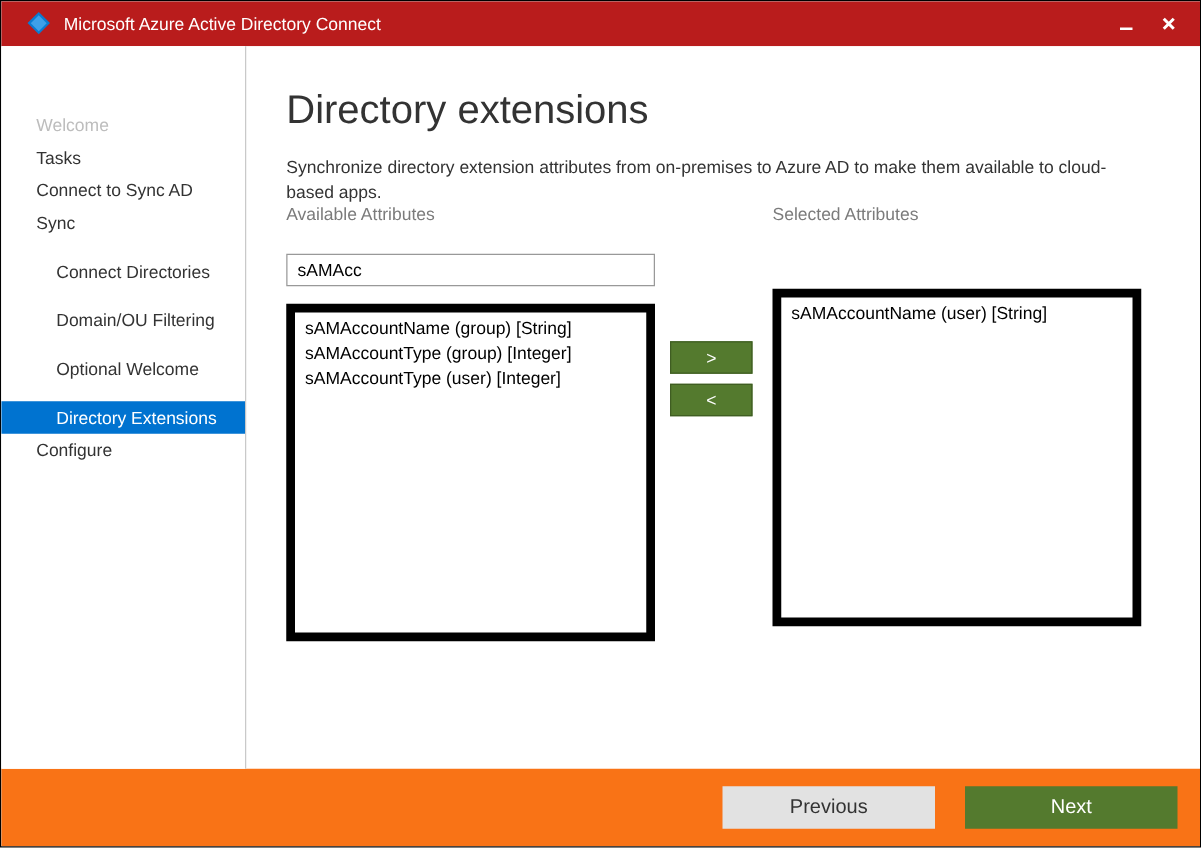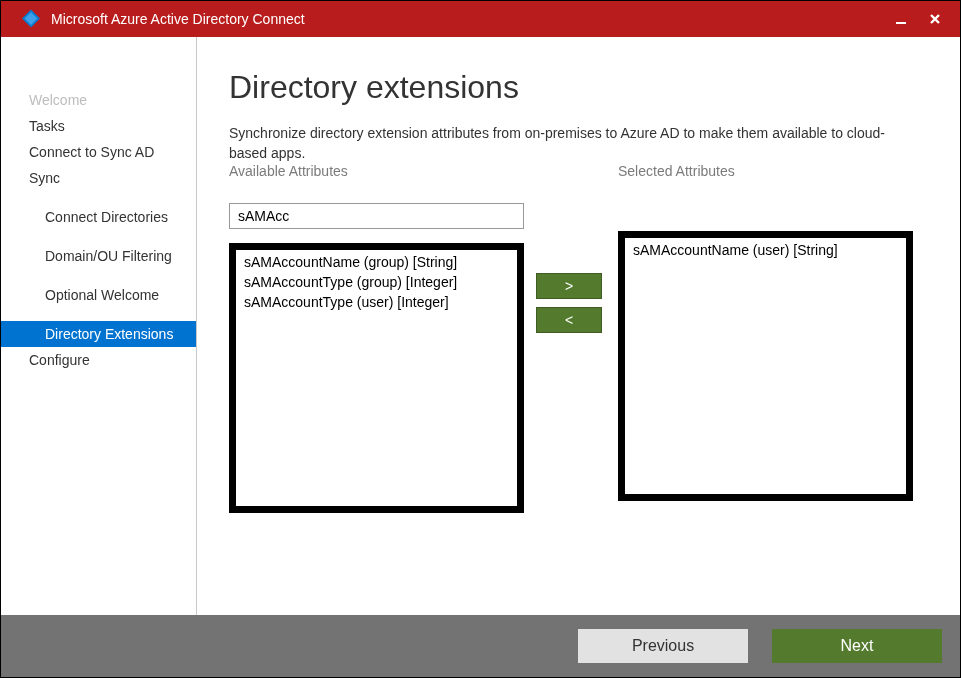--- a/index.html
+++ b/index.html
@@ -142,21 +142,21 @@
     display: flex;
     align-items: center;
     justify-content: center;
     font-size: 14px;
     cursor: pointer;
   }
 
   
   .footer {
     height: 62px;
-    background: #737373;
+    background: #f97316;
     display: flex;
     justify-content: flex-end;
     align-items: center;
     padding: 0 18px;
     gap: 24px;
   }
   .footer button {
     width: 170px;
     height: 34px;
     border: 1px solid transparent;

